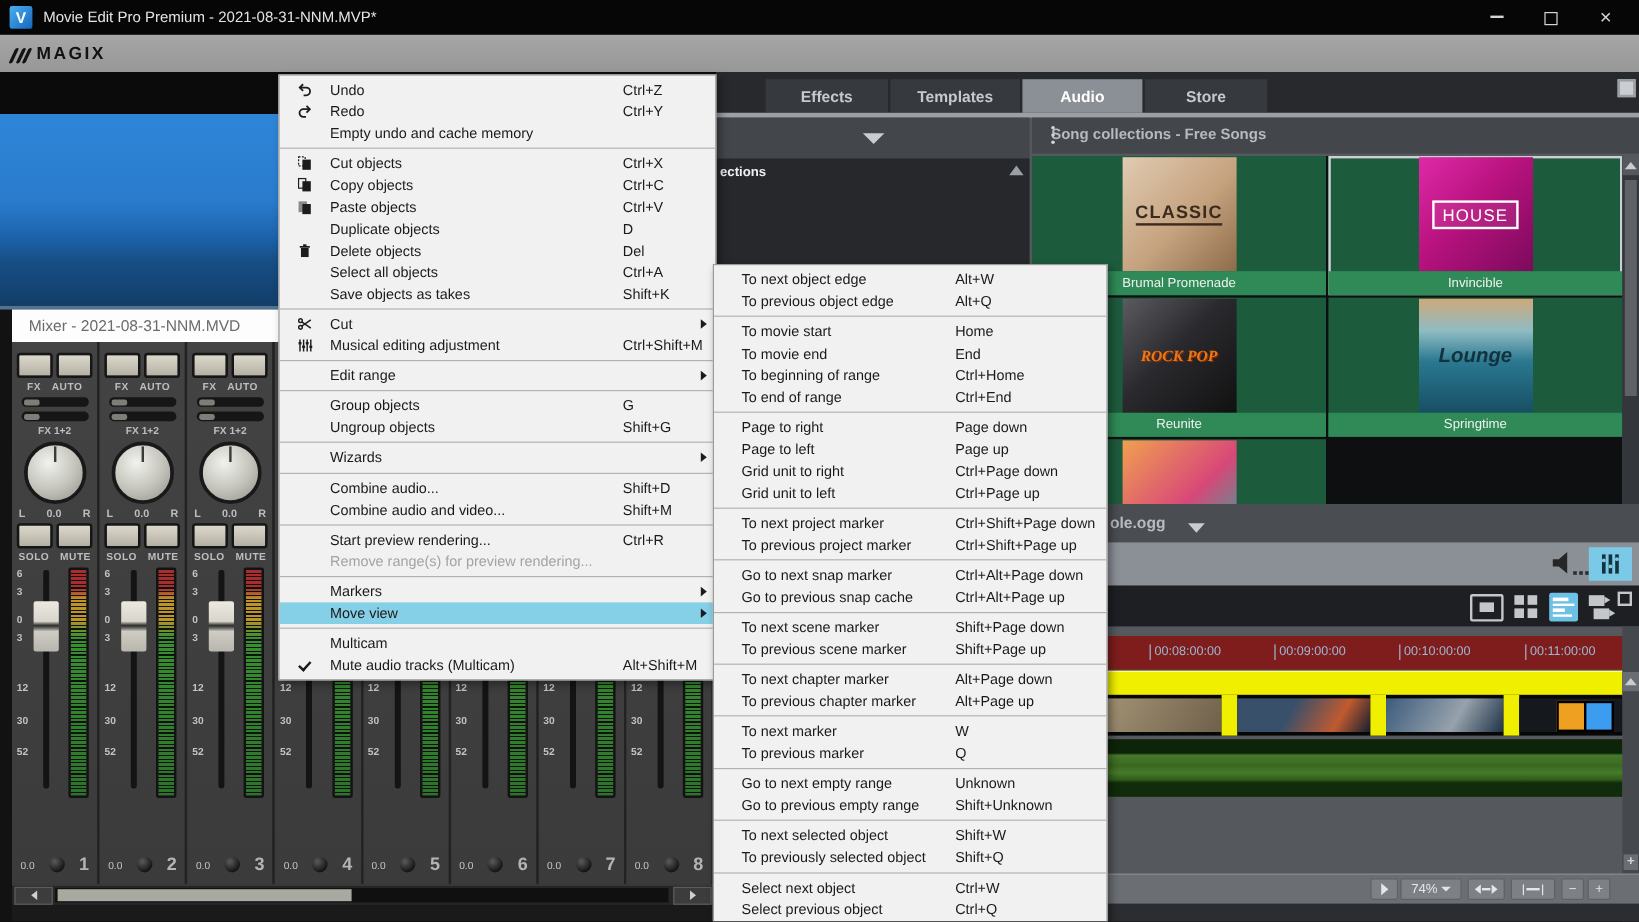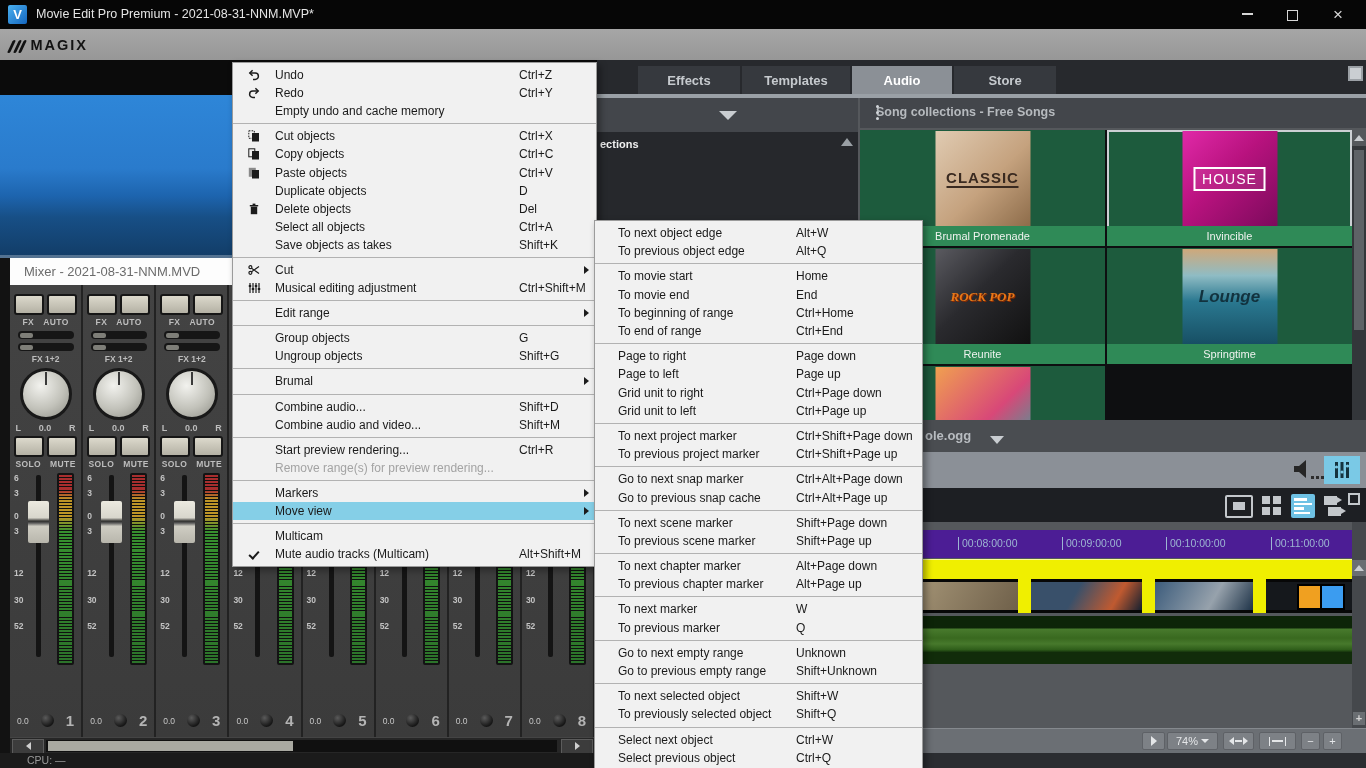--- a/index.html
+++ b/index.html
@@ -137,21 +137,21 @@
   .ic-list{width:24px;height:24px;background:#6ec1e4;border-radius:2px;padding:4px 3px;box-sizing:border-box;
     display:flex;flex-direction:column;justify-content:space-between;}
   .ic-list i{height:2.5px;background:#fff;display:block;}
   .ic-list i:nth-child(1){width:70%}.ic-list i:nth-child(2){width:100%}.ic-list i:nth-child(3){width:55%}.ic-list i:nth-child(4){width:90%}
   .ic-cam{position:relative;width:24px;height:22px;}
   .camshape{position:absolute;width:13px;height:9px;background:#c3c7cb;}
   .camshape:after{content:"";position:absolute;right:-5px;top:1px;width:0;height:0;
     border-left:5px solid #c3c7cb;border-top:3.5px solid transparent;border-bottom:3.5px solid transparent;}
   .vminisq{position:absolute;right:-1px;top:-3px;width:8px;height:8px;border:2px solid #c3c7cb;background:#1d1f23;}
   
-  .ruler{left:597px;top:530px;width:755px;height:28px;background:#4c1d95;text-align:right;}
+  .ruler{left:597px;top:530px;width:755px;height:28px;background:#7f1d1d;text-align:right;}
   .rtick{position:absolute;top:7px;display:flex;align-items:flex-start;color:#9db6d2;font-size:10.5px;}
   .rtick i{width:1px;height:13px;background:#9db6d2;margin-right:3px;}
   .ybar{left:597px;top:559px;width:755px;height:20px;background:#f0ef00;border-top:1px solid #fbfb9a;}
   .filmstrip{left:597px;top:579px;width:755px;height:34px;background:#070707;display:flex;align-items:center;padding:0;}
   .clip{height:28px;margin:3px 0;}
   .ysep{width:13px;height:34px;background:#f0ef00;flex:none;}
   .c1{flex:5;background:linear-gradient(120deg,#9aa4b0,#6a7684);}
   .c2{flex:8;background:linear-gradient(120deg,#6c8c56,#394e2e);}
   .c3{flex:9;background:linear-gradient(120deg,#8e969e,#5f676f);}
   .c4{flex:8;background:linear-gradient(120deg,#a29274,#6f604a);}
@@ -699,23 +699,20 @@
     <span class="sbtn">
         <span class="tri-l"></span>
       </span>
     <span class="strack">
         <span class="sthumb"></span>
       </span>
     <span class="sbtn">
         <span class="tri-r"></span>
       </span>
   </div>
-  <div class="abs statusbar">
-    <span class="cputxt">CPU: —</span>
-  </div>
 
   <div class="abs rightbase"></div>
   <div class="abs tabbar" id="tabBar">
       <div class="tab" style="left: 41px; width: 102px;">Effects</div>
       <div class="tab" style="left: 145px; width: 108px;">Templates</div>
       <div class="tab active" style="left: 255px; width: 100px;">Audio</div>
       <div class="tab" style="left: 357px; width: 102px;">Store</div>
     </div>
   <div class="abs tabline"></div>
   <div class="abs undock"></div>
@@ -1012,21 +1009,21 @@
         <span class="mi-short">G</span>
       </div>
       <div class="menu-item">
         <span class="mi-icon"></span>
         <span class="mi-label">Ungroup objects</span>
         <span class="mi-short">Shift+G</span>
       </div>
       <div class="menu-sep"></div>
       <div class="menu-item">
         <span class="mi-icon"></span>
-        <span class="mi-label">Brumal</span>
+        <span class="mi-label">Wizards</span>
         <span class="mi-arrow"></span>
       </div>
       <div class="menu-sep"></div>
       <div class="menu-item">
         <span class="mi-icon"></span>
         <span class="mi-label">Combine audio...</span>
         <span class="mi-short">Shift+D</span>
       </div>
       <div class="menu-item">
         <span class="mi-icon"></span>

